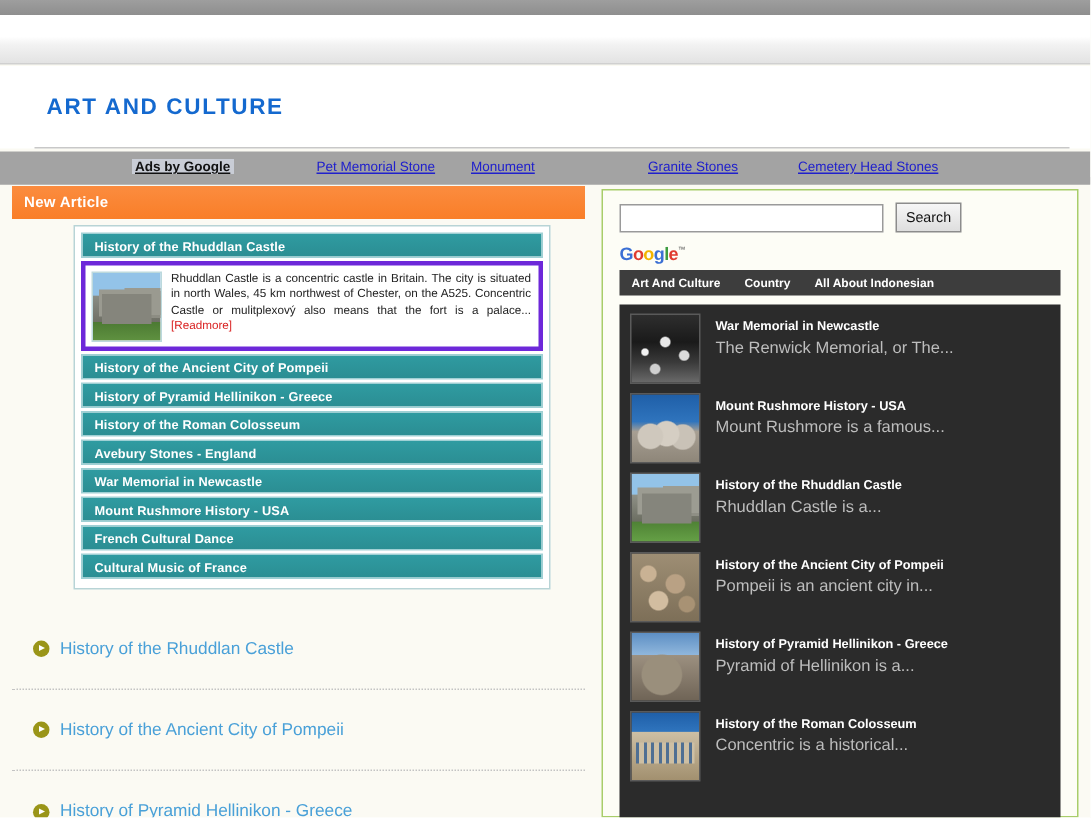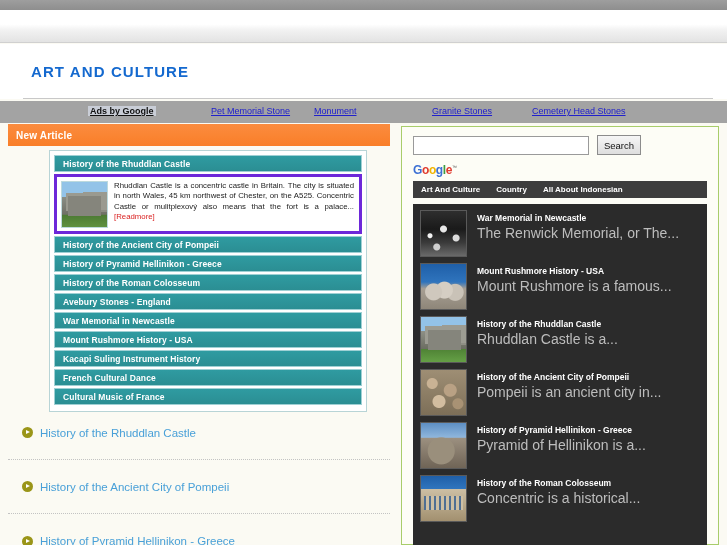--- a/index.html
+++ b/index.html
@@ -262,21 +262,21 @@
     margin-right: 10px;
     overflow: hidden;
     position: relative;
   }
   .sb-txt { padding-top: 3px; }
   .sb-title {
     font-size: 8.5px; font-weight: bold; color: #ffffff;
     line-height: 11px;
   }
   .sb-desc {
-    font-size: 14px; color: #bdbdbd; margin-top: 4px;
+    font-size: 11px; color: #bdbdbd; margin-top: 4px;
     line-height: 11px;
   }
 
   
   .th-warmemorial {
     background:
       radial-gradient(circle at 20% 55%, #f2f2f2 2px, transparent 3px),
       radial-gradient(circle at 50% 40%, #e8e8e8 3px, transparent 4px),
       radial-gradient(circle at 78% 60%, #dcdcdc 3px, transparent 4px),
       radial-gradient(circle at 35% 80%, #cfcfcf 3px, transparent 4px),
@@ -387,23 +387,20 @@
       <div class="acc-head">
         <span>Avebury Stones - England</span>
       </div>
       <div class="acc-head">
         <span>War Memorial in Newcastle</span>
       </div>
       <div class="acc-head">
         <span>Mount Rushmore History - USA</span>
       </div>
       <div class="acc-head">
-        <span>Kacapi Suling Instrument History</span>
-      </div>
-      <div class="acc-head">
         <span>French Cultural Dance</span>
       </div>
       <div class="acc-head">
         <span>Cultural Music of France</span>
       </div>
     </div>
 
     <div class="bullet-list">
       <div class="bullet-item">
         <span class="bullet-icon"></span>

